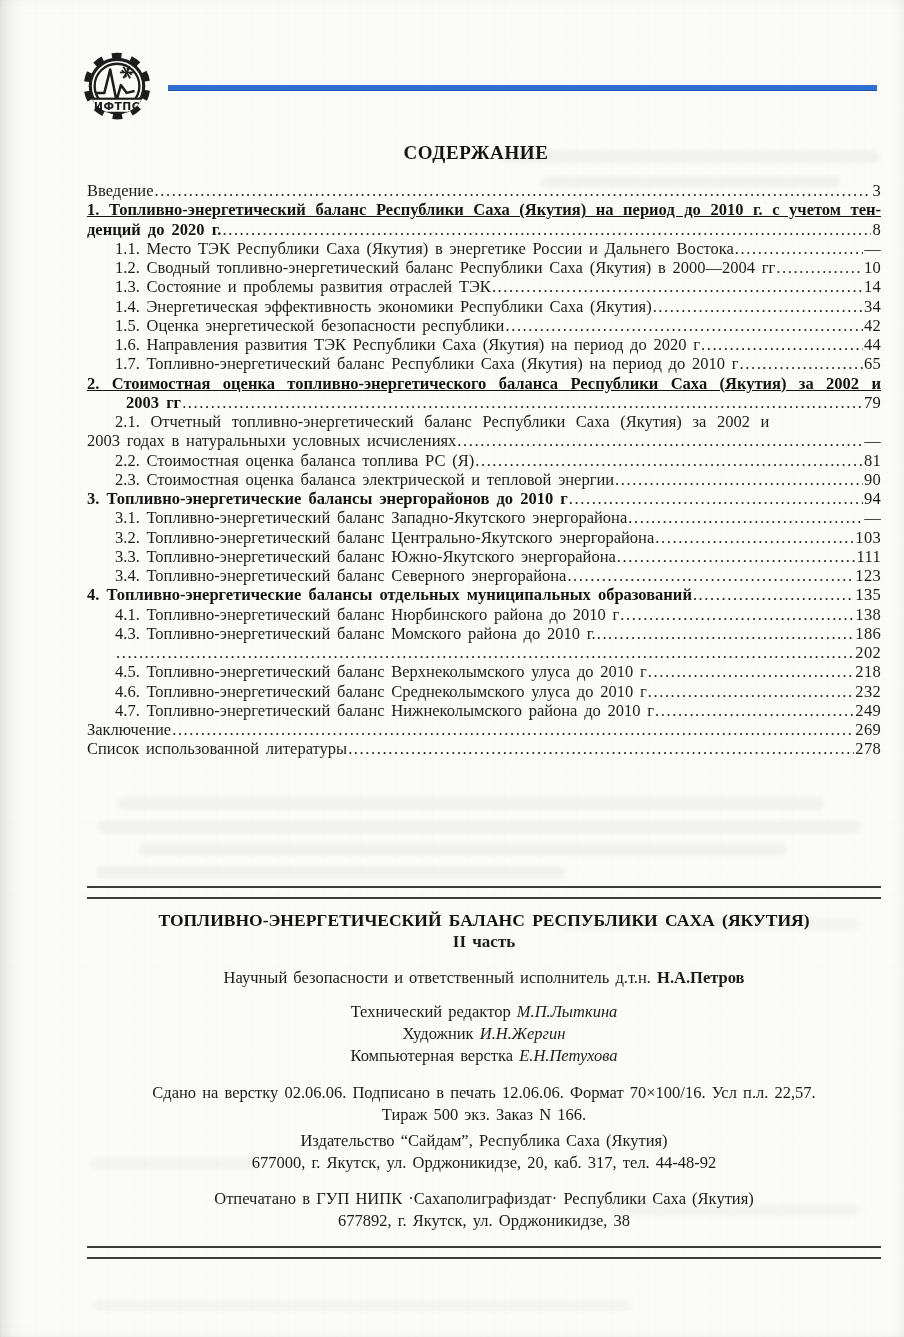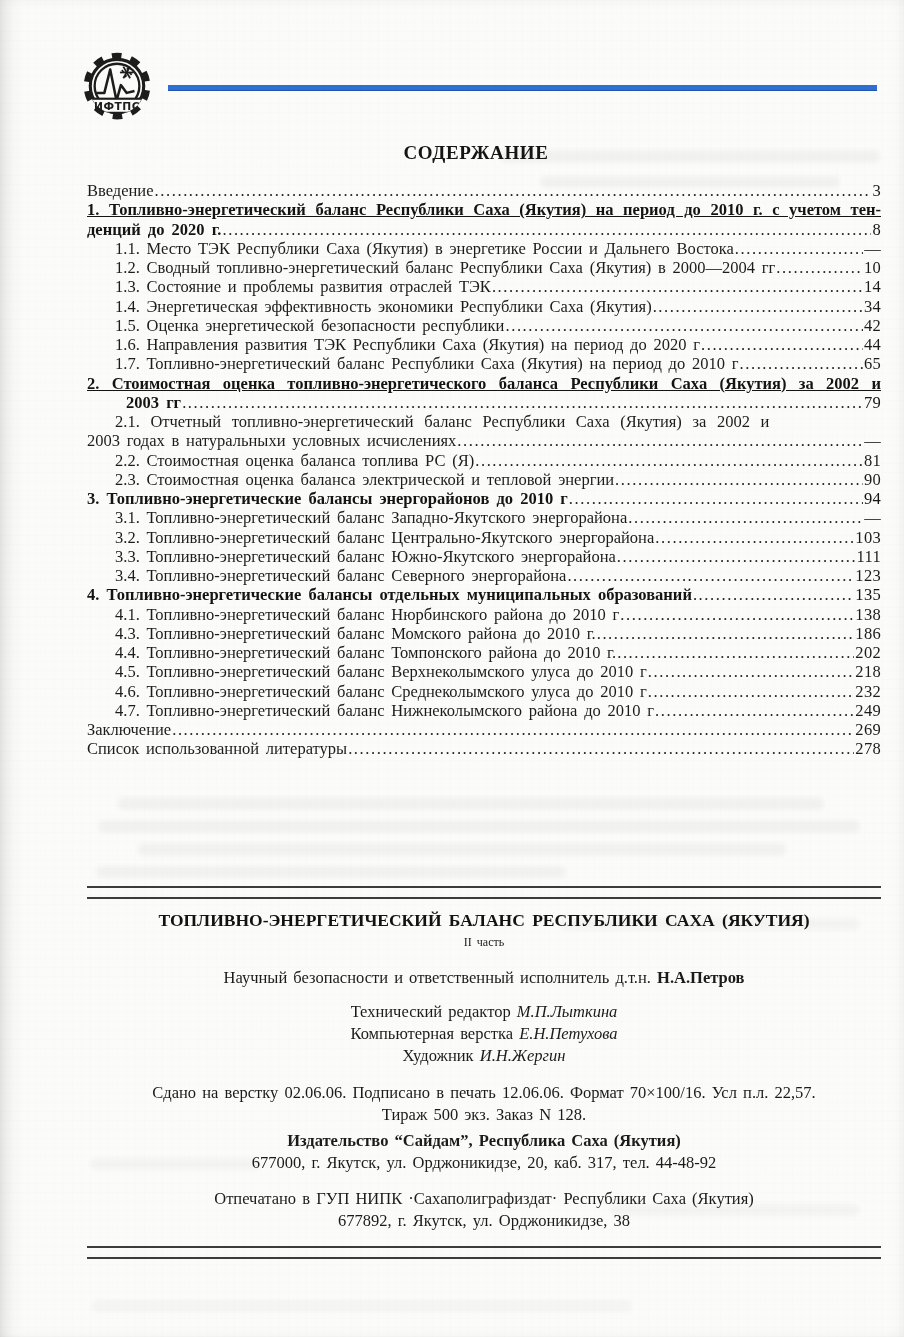--- a/index.html
+++ b/index.html
@@ -74,25 +74,25 @@
   
   .colophon{position:absolute;top:886px;left:0;right:0;}
   .double-rule{height:9px;border-top:2px solid #3c3c3c;border-bottom:2px solid #3c3c3c;}
   .double-rule.bottom{margin-top:14px;}
   .col-line{
     margin:0;text-align:center;font-size:16.5px;line-height:22px;color:#1b1b1b;
     word-spacing:2px;
   }
   .col-line.edition-note{margin-top:22px;font-style:italic;font-size:17px;}
   .col-line.book-title{margin-top:10px;font-weight:bold;font-size:17.5px;word-spacing:3px;color:#121212;}
-  .col-line.part{font-weight:normal;font-size:12px;}
+  .col-line.part{font-weight:bold;font-size:17px;}
   .col-line.supervisor{margin-top:14px;}
   .col-line.tech-editor{margin-top:12px;}
   .col-line.print-info-1{margin-top:15px;}
-  .col-line.publisher{margin-top:4px;font-weight:bold;}
+  .col-line.publisher{margin-top:4px;}
   .col-line.printed-at{margin-top:14px;}
   .name.bold{font-weight:bold;}
   .name.italic{font-style:italic;}
 
   
   .logo svg{width:100%;height:100%;}
 </style>
 </head>
 <body>
 
@@ -247,21 +247,20 @@
           <span class="t">4.1. Топливно-энергетический баланс Нюрбинского района до 2010 г</span>
           <span class="dots"></span>
           <span class="pg">138</span>
         </div>
         <div class="toc-row ind1">
           <span class="t">4.3. Топливно-энергетический баланс Момского района до 2010 г. </span>
           <span class="dots"></span>
           <span class="pg">186</span>
         </div>
         <div class="toc-row ind1">
-          <span class="t">4.4. Топливно-энергетический баланс Томпонского района до 2010 г. </span>
           <span class="dots"></span>
           <span class="pg">202</span>
         </div>
         <div class="toc-row ind1">
           <span class="t">4.5. Топливно-энергетический баланс Верхнеколымского улуса до 2010 г</span>
           <span class="dots"></span>
           <span class="pg">218</span>
         </div>
         <div class="toc-row ind1">
           <span class="t">4.6. Топливно-энергетический баланс Среднеколымского улуса до 2010 г</span>
@@ -285,24 +284,24 @@
         </div>
       </nav>
 
     <section class="colophon">
       <div class="double-rule top"></div>
       <div>
           <p class="col-line book-title">ТОПЛИВНО-ЭНЕРГЕТИЧЕСКИЙ БАЛАНС РЕСПУБЛИКИ САХА (ЯКУТИЯ)</p>
           <p class="col-line part">II часть</p>
           <p class="col-line supervisor"><span>Научный безопасности и ответственный исполнитель д.т.н. </span><span class="name bold">Н.А.Петров</span></p>
           <p class="col-line tech-editor"><span>Технический редактор </span><span class="name italic">М.П.Лыткина</span></p>
+          <p class="col-line artist"><span>Художник </span><span class="name italic">И.Н.Жергин</span></p>
           <p class="col-line layout"><span>Компьютерная верстка </span><span class="name italic">Е.Н.Петухова</span></p>
-          <p class="col-line artist"><span>Художник </span><span class="name italic">И.Н.Жергин</span></p>
           <p class="col-line print-info-1">Сдано на верстку 02.06.06. Подписано в печать 12.06.06. Формат 70×100/16. Усл п.л. 22,57.</p>
-          <p class="col-line print-info-2">Тираж 500 экз. Заказ N 128.</p>
+          <p class="col-line print-info-2">Тираж 500 экз. Заказ N 166.</p>
           <p class="col-line publisher">Издательство “Сайдам”, Республика Саха (Якутия)</p>
           <p class="col-line publisher-address">677000, г. Якутск, ул. Орджоникидзе, 20, каб. 317, тел. 44-48-92</p>
           <p class="col-line printed-at">Отпечатано в ГУП НИПК ·Сахаполиграфиздат· Республики Саха (Якутия)</p>
           <p class="col-line printer-address">677892, г. Якутск, ул. Орджоникидзе, 38</p>
         </div>
       <div class="double-rule bottom"></div>
     </section>
   </div>
 </div>
 

